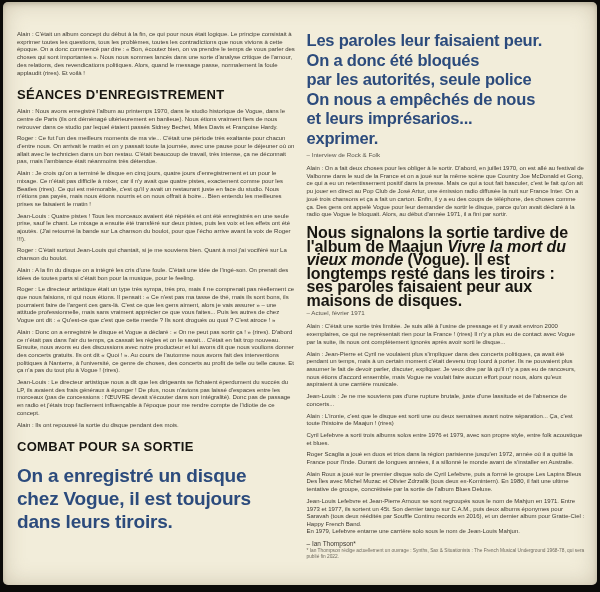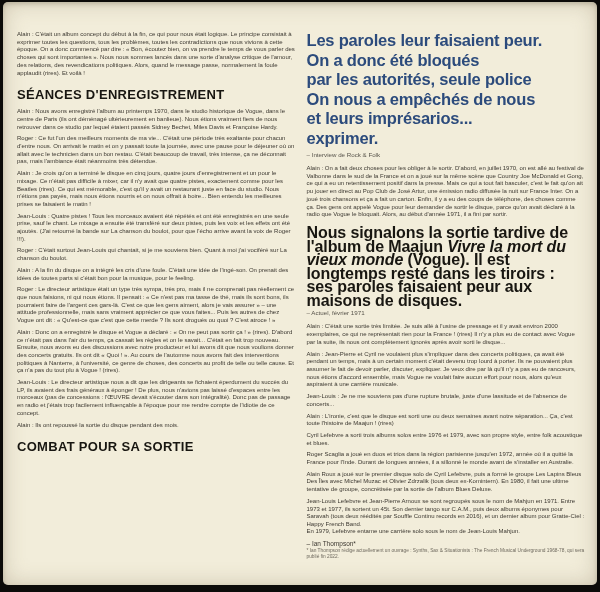--- a/index.html
+++ b/index.html
@@ -57,20 +57,25 @@
       <p class="p">Jean-Louis : Quatre pistes ! Tous les morceaux avaient été répétés et ont été enregistrés en une seule prise, sauf le chant. Le mixage a ensuite été transféré sur deux pistes, puis les voix et les effets ont été ajoutés. (J'ai retourné la bande sur La chanson du boulot, pour que l'écho arrive avant la voix de Roger !!!).</p>
       <p class="p">Roger : C'était surtout Jean-Louis qui chantait, si je me souviens bien. Quant à moi j'ai vociféré sur La chanson du boulot.</p>
       <p class="p">Alain : A la fin du disque on a intégré les cris d'une foule. C'était une idée de l'ingé-son. On prenait des idées de toutes parts si c'était bon pour la musique, pour le feeling.</p>
 
       <p class="p">Roger : Le directeur artistique était un type très sympa, très pro, mais il ne comprenait pas réellement ce que nous faisions, ni qui nous étions. Il pensait : « Ce n'est pas ma tasse de thé, mais ils sont bons, ils pourraient faire de l'argent ces gars-là. C'est ce que les gens aiment, alors je vais assurer » – une attitude professionnelle, mais sans vraiment apprécier ce que vous faites... Puis les autres de chez Vogue ont dit : « Qu'est-ce que c'est que cette merde ? Ils sont drogués ou quoi ? C'est atroce ! »</p>
       <p class="p">Alain : Donc on a enregistré le disque et Vogue a déclaré : « On ne peut pas sortir ça ! » (rires). D'abord ce n'était pas dans l'air du temps, ça cassait les règles et on le savait... C'était en fait trop nouveau. Ensuite, nous avons eu des discussions avec notre producteur et lui avons dit que nous voulions donner des concerts gratuits. Ils ont dit « Quoi ! ». Au cours de l'automne nous avons fait des interventions politiques à Nanterre, à l'université, ce genre de choses, des concerts au profit de telle ou telle cause. Et ça n'a pas du tout plu à Vogue ! (rires).</p>
       <p class="p">Jean-Louis : Le directeur artistique nous a dit que les dirigeants se fichaient éperdument du succès du LP, ils avaient des frais généraux à éponger ! De plus, nous n'avions pas laissé d'espaces entre les morceaux (pas de concessions : l'ŒUVRE devait s'écouter dans son intégralité). Donc pas de passage en radio et j'étais trop facilement influençable à l'époque pour me rendre compte de l'idiotie de ce concept.</p>
       <p class="p">Alain : Ils ont repoussé la sortie du disque pendant des mois.</p>
 
       <div class="h">COMBAT POUR SA SORTIE</div>
+      <div class="pull pull-left">
+        <div>On a enregistré un disque</div>
+        <div>chez Vogue, il est toujours</div>
+        <div>dans leurs tiroirs.</div>
+      </div>
     </div>
 
     <div class="col">
       <div class="pull pull-right">
         <div>Les paroles leur faisaient peur.</div>
         <div>On a donc été bloqués</div>
         <div>par les autorités, seule police</div>
         <div>On nous a empêchés de nous</div>
         <div>et leurs imprésarios...</div>
         <div>exprimer.</div>

